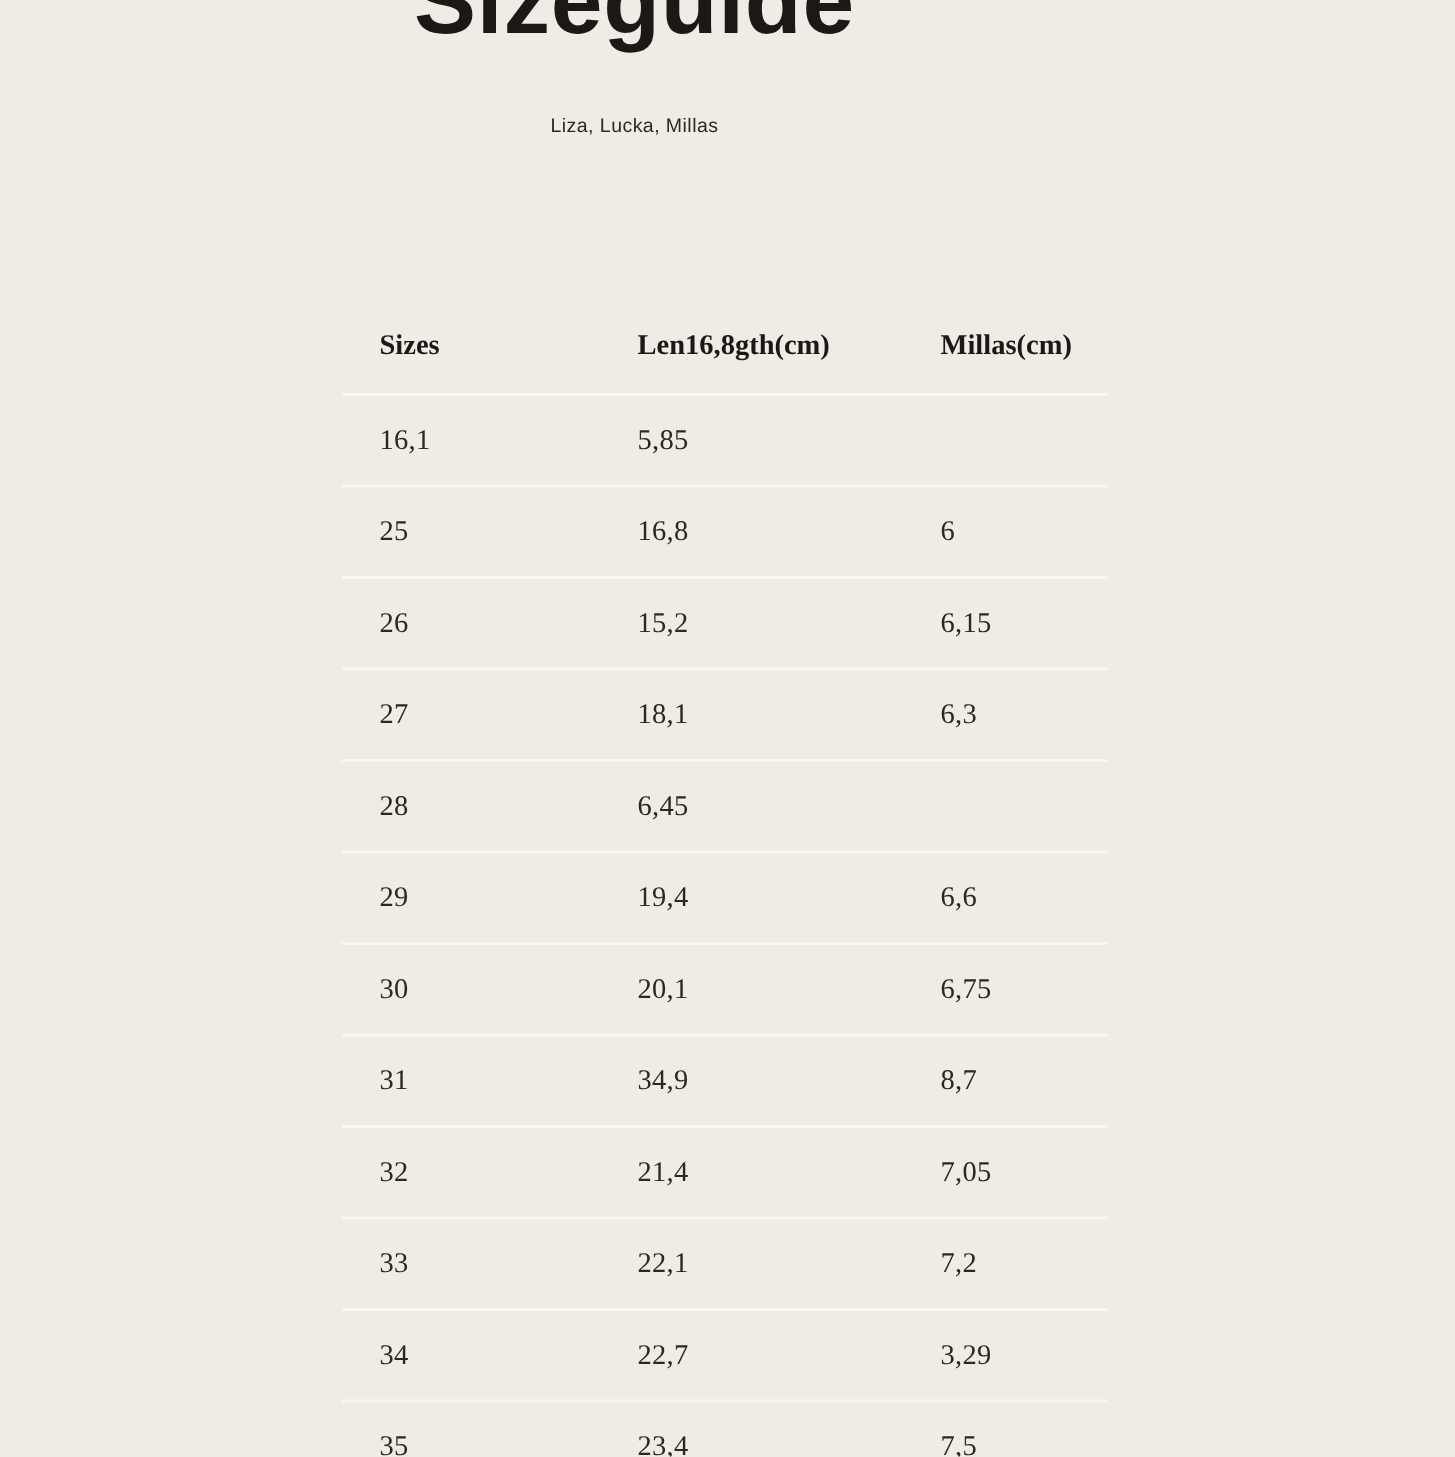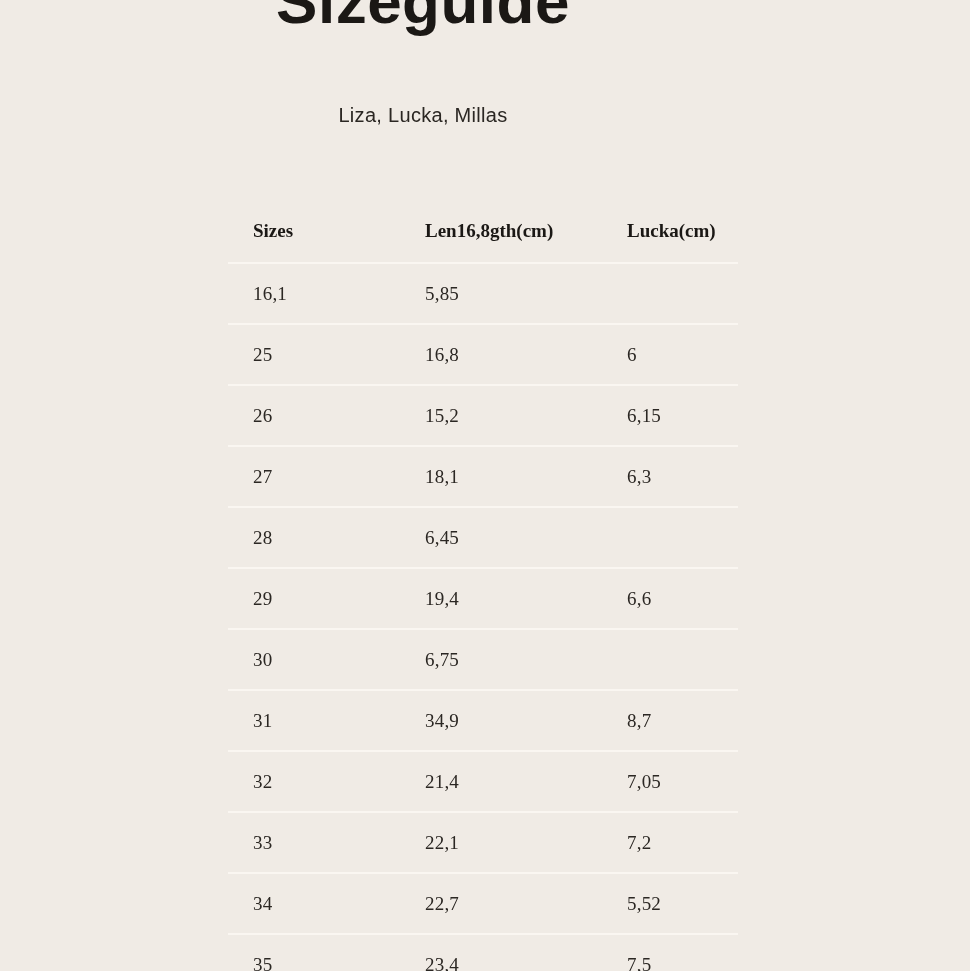--- a/index.html
+++ b/index.html
@@ -22,25 +22,24 @@
     line-height:1;
     font-weight:600;
     letter-spacing:0.5px;
     color:var(--title,#1a1815);
     white-space:nowrap;
   }
   .page-subtitle{
     position:absolute;
     top:76px; left:0; right:0;
     text-align:center;
-    font-size:20px;
+    font-size:13px;
     font-weight:500;
     letter-spacing:0.3px;
     color:var(--text,#2b2723);
-    margin-top:28px;
   }
   .size-table{
     position:absolute;
     left:228px; top:200px;
     width:510px;
     color:var(--text,#2b2723);
   }
   .trow{
     display:grid;
     grid-template-columns:172px 202px 1fr;
@@ -69,21 +68,21 @@
 
   <h1 class="page-title">Sizeguide</h1>
 
   <div class="page-subtitle">Liza, Lucka, Millas</div>
 
   <div class="size-table">
 
     <div class="trow thead">
       <span class="cell">Sizes</span>
       <span class="cell">Len16,8gth(cm)</span>
-      <span class="cell">Lucka(cm)</span>
+      <span class="cell">Millas(cm)</span>
     </div>
 
     <div class="tbody">
 
         <div class="trow">
           <span class="cell">16,1</span>
           <span class="cell">5,85</span>
         </div>
 
         <div class="trow">
@@ -110,20 +109,21 @@
         </div>
 
         <div class="trow">
           <span class="cell">29</span>
           <span class="cell">19,4</span>
           <span class="cell">6,6</span>
         </div>
 
         <div class="trow">
           <span class="cell">30</span>
+          <span class="cell">20,1</span>
           <span class="cell">6,75</span>
         </div>
 
         <div class="trow">
           <span class="cell">31</span>
           <span class="cell">34,9</span>
           <span class="cell">8,7</span>
         </div>
 
         <div class="trow">
@@ -134,21 +134,21 @@
 
         <div class="trow">
           <span class="cell">33</span>
           <span class="cell">22,1</span>
           <span class="cell">7,2</span>
         </div>
 
         <div class="trow">
           <span class="cell">34</span>
           <span class="cell">22,7</span>
-          <span class="cell">5,52</span>
+          <span class="cell">3,29</span>
         </div>
 
         <div class="trow">
           <span class="cell">35</span>
           <span class="cell">23,4</span>
           <span class="cell">7,5</span>
         </div>
       </div>
 
   </div>

